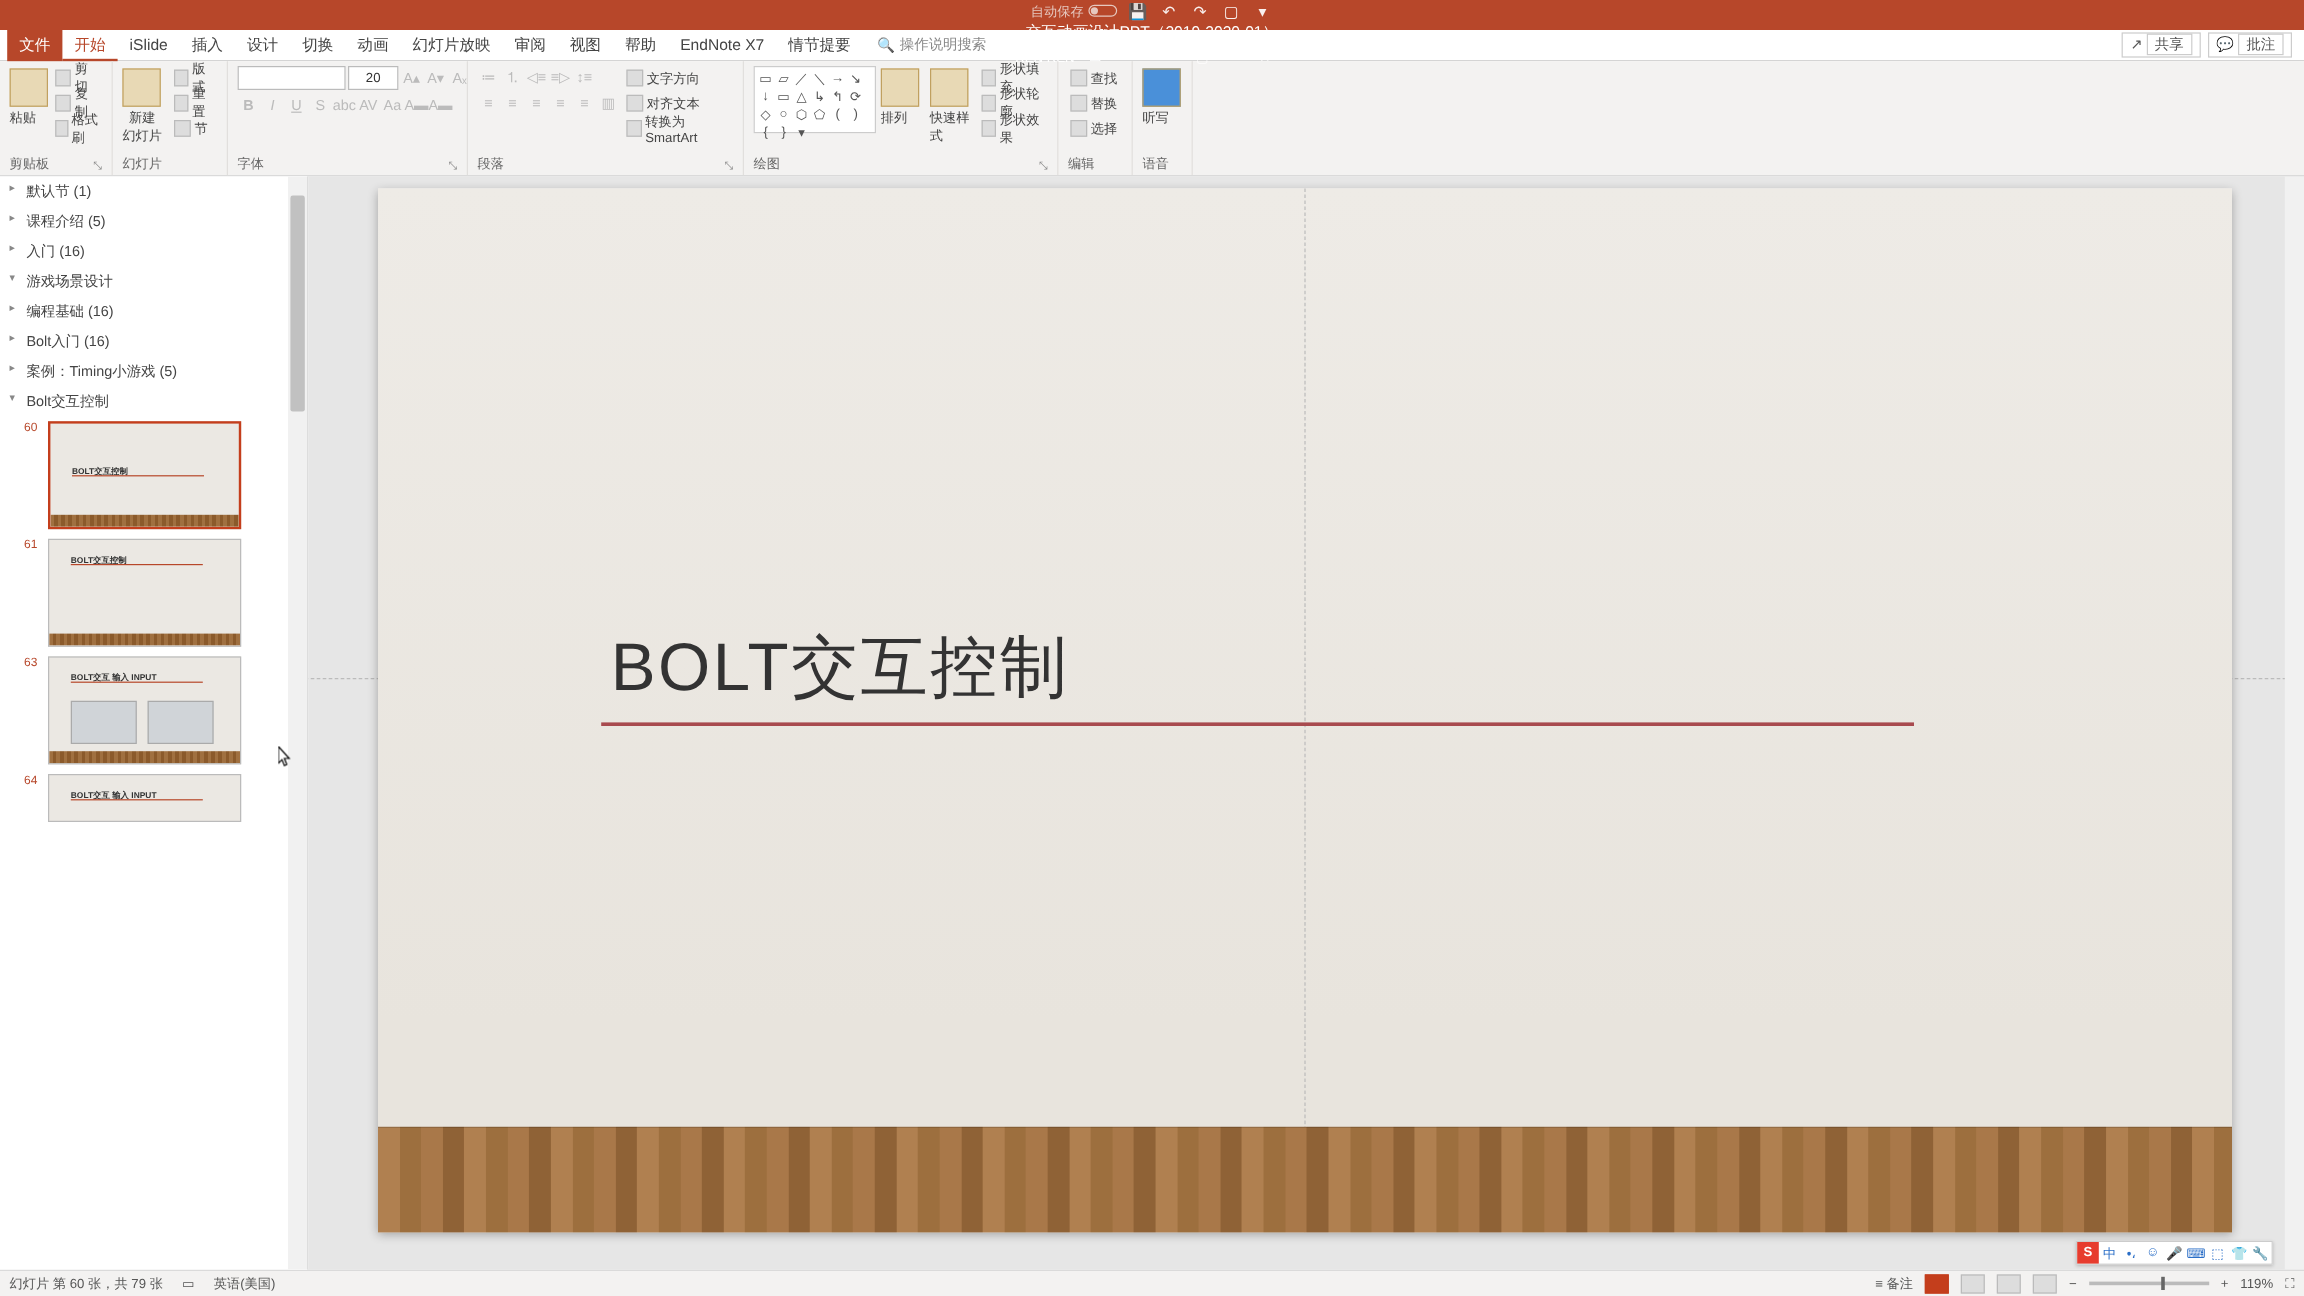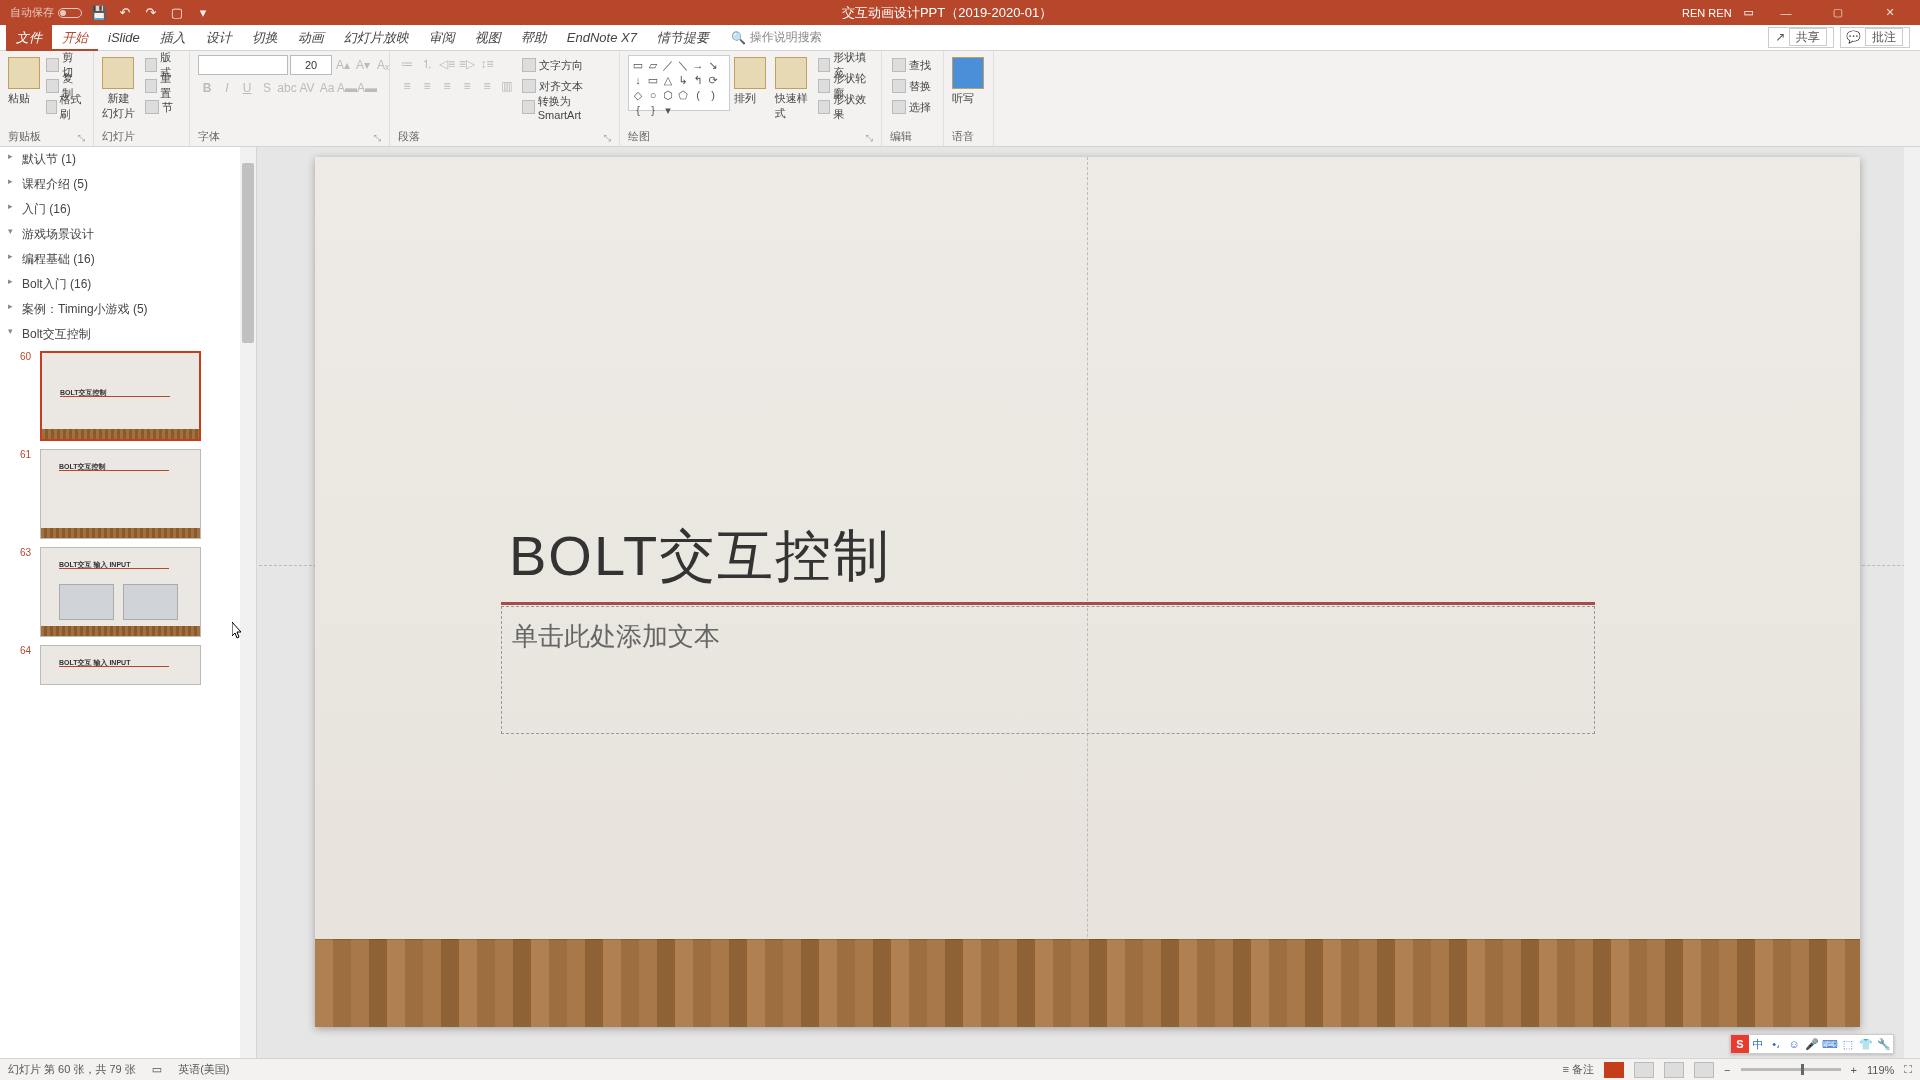--- a/index.html
+++ b/index.html
@@ -1,29 +1,29 @@
 <!DOCTYPE html>
 <html><head>
 <meta charset="utf-8">
 <style>
 * { margin: 0; padding: 0; box-sizing: border-box; font-family: "Microsoft YaHei", sans-serif; }
 body { width: 1920px; height: 1080px; overflow: hidden; background: #fff; font-size: 12px; }
 
-.titlebar { height: 25px; background: #b7472a; display: flex; align-items: center; color: #fff; padding: 0 10px; }
+.titlebar { height: 25px; background: #b7472a; display: flex; align-items: center; color: #fff; padding: 0 10px; flex-direction: column; }
 .titlebar-left { display: flex; align-items: center; gap: 8px; }
 .autosave { font-size: 11px; color: #e6c8bf; display:flex; align-items:center; gap:4px;}
 .autosave-toggle { width: 24px; height: 10px; border-radius: 6px; border: 1px solid #e6c8bf; position:relative;}
 .autosave-toggle::after { content:""; position:absolute; width:6px; height:6px; border-radius:50%; background:#e6c8bf; top:1px; left:1px;}
 .qat-icon { width: 18px; height: 18px; display: flex; align-items: center; justify-content: center; color: #fff; font-size: 13px; opacity:.92;}
 .titlebar-center { flex: 1; text-align: center; font-size: 13px; }
 .titlebar-right { display: flex; align-items: center; gap: 12px; font-size: 11px; }
 .win-btn { width: 40px; height: 25px; display:flex; align-items:center; justify-content:center; opacity:.8;}
 
 .menubar { height: 26px; background: #fff; border-bottom: 1px solid #d4d4d4; display: flex; align-items: center; padding-left: 6px; }
-.menu-tab { padding: 0 10px; height: 26px; line-height: 26px; font-size: 13px; color: #444; cursor:pointer;font-style:italic;}
+.menu-tab { padding: 0 10px; height: 26px; line-height: 26px; font-size: 13px; color: #444; cursor:pointer;}
 .menu-tab.file { background:#b7472a; color:#fff;}
 .menu-tab.active { color: #b7472a; border-bottom: 2px solid #b7472a; }
 .menubar-right { margin-left: auto; display:flex; gap:6px; padding-right:10px;}
 .menubar-right span { font-size:12px; color:#555; border:1px solid #ccc; padding:1px 6px;}
 .search-box { display:flex; align-items:center; gap:4px; color:#888; margin-left:12px;}
 
 .ribbon { height: 96px; background: #f3f2f1; border-bottom: 1px solid #d4d4d4; display: flex; }
 .ribbon-group { border-right: 1px solid #e1dfdd; padding: 4px 8px 0; display: flex; flex-direction: column; }
 .ribbon-group-body { flex: 1; display:flex; align-items:flex-start; gap:4px; }
 .ribbon-group-label { font-size: 11px; color: #666; text-align: left; padding: 2px 0; position:relative;}
@@ -384,23 +384,20 @@
   </div>
 
   <div class="canvas-area">
     <div class="guide-h"></div>
     <div class="slide">
       <div class="guide-v"></div>
       <div class="slide-title">
         <span class="bold">BOLT</span><span>交互控制</span>
       </div>
       <div class="slide-hr"></div>
-      <div class="slide-subtitle-box">
-        <div class="slide-subtitle">单击此处添加文本</div>
-      </div>
       <div class="slide-wood"></div>
     </div>
     <div class="canvas-scroll-v"></div>
   </div>
 </div>
 
 <div class="statusbar">
   <span>幻灯片 第 60 张，共 79 张</span>
   <span style="margin-left:16px">▭</span>
   <span style="margin-left:16px">英语(美国)</span>

